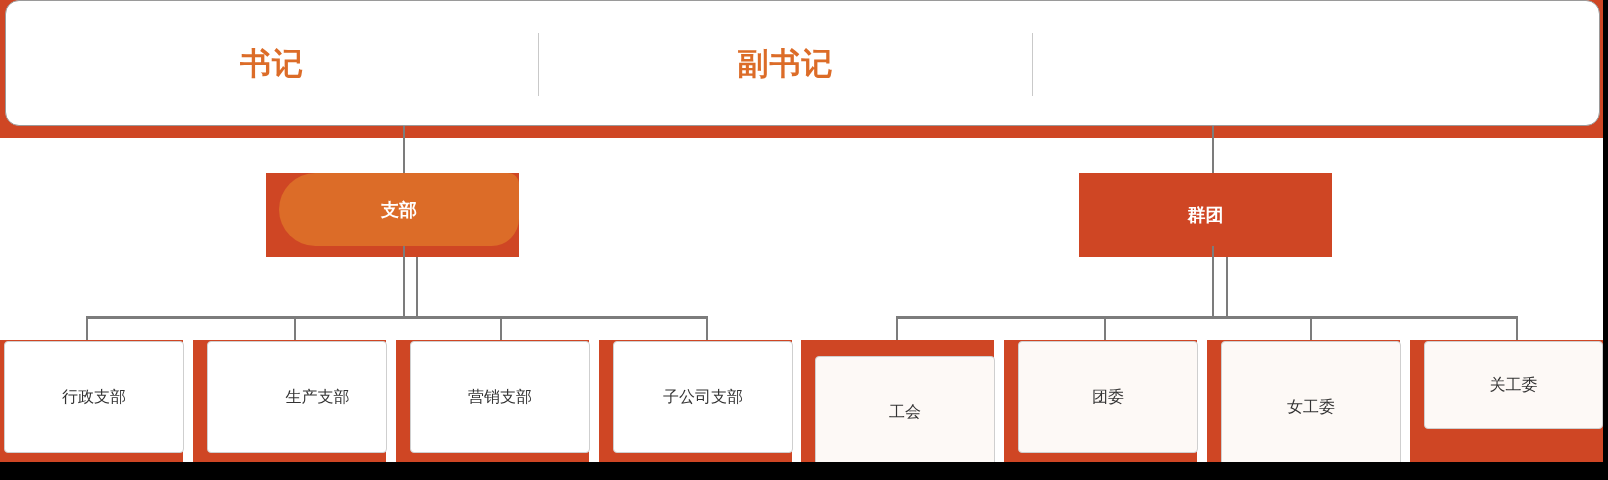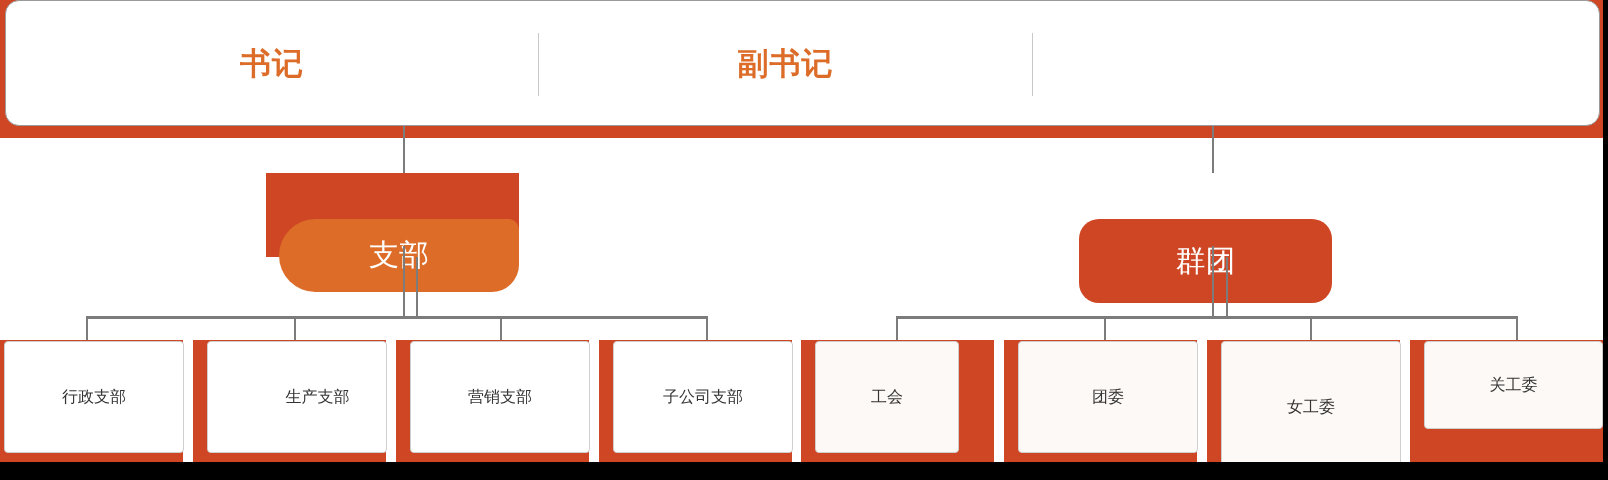--- a/index.html
+++ b/index.html
@@ -24,21 +24,21 @@
     .top-sep { position: absolute; top: 32px; width: 1px; height: 63px; background: #c9c9c9; }
 
     
     .vline { position: absolute; width: 2px; background: #7c7c7c; }
     .hline { position: absolute; height: 3px; background: #7c7c7c; }
 
     
     .mid-back { position: absolute; background: #cf4624; }
     .mid-node {
       position: absolute; display: flex; align-items: center; justify-content: center;
-      color: #fff; font-size: 30px; font-weight: normal; margin-top: 46px;
+      color: #fff; font-size: 18px; font-weight: bold;
     }
     .mid-pill { background: #dc6c28; border-radius: 40px 12px 30px 40px; }
 
     
     .leaf-back { position: absolute; background: #cf4624; }
     .leaf {
       position: absolute; display: flex; align-items: center; justify-content: center;
       border: 1px solid #cfcfcf; border-radius: 4px; box-sizing: border-box;
       color: #333; font-size: 16px;
     }
@@ -55,21 +55,21 @@
   <div class="top-col" style="left:533px;width:493px;">副书记</div>
   <div class="top-sep" style="left:1026px;"></div>
 </div>
 
 <div class="vline" style="left:403px;top:126px;height:47px;"></div>
 <div class="vline" style="left:1212px;top:126px;height:47px;"></div>
 
 <div class="mid-back" style="left:266px;top:173px;width:253px;height:84px;"></div>
 <div class="mid-node mid-pill" style="left:279px;top:173px;width:240px;height:73px;">支部</div>
 
-<div class="mid-node" style="left:1079px;top:173px;width:253px;height:84px;background:#cf4624;border-radius:20px;">群团</div>
+<div class="mid-node" style="left:1079px;top:173px;width:253px;height:84px;background:#cf4624;">群团</div>
 
 <div class="vline" style="left:403px;top:246px;height:70px;"></div>
 <div class="vline" style="left:416px;top:257px;height:59px;"></div>
 <div class="hline" style="left:86px;top:316px;width:622px;"></div>
 <div class="vline" style="left:86px;top:316px;height:24px;"></div>
 <div class="vline" style="left:294px;top:316px;height:24px;"></div>
 <div class="vline" style="left:500px;top:316px;height:24px;"></div>
 <div class="vline" style="left:706px;top:316px;height:24px;"></div>
 
 <div class="vline" style="left:1212px;top:246px;height:70px;"></div>
@@ -86,21 +86,21 @@
 <div class="leaf-back" style="left:193px;top:340px;width:193px;height:122px;"></div>
 <div class="leaf white" style="left:207px;top:341px;width:180px;height:112px;padding-left:41px;">生产支部</div>
 
 <div class="leaf-back" style="left:396px;top:340px;width:193px;height:122px;"></div>
 <div class="leaf white" style="left:410px;top:341px;width:180px;height:112px;">营销支部</div>
 
 <div class="leaf-back" style="left:599px;top:340px;width:193px;height:122px;"></div>
 <div class="leaf white" style="left:613px;top:341px;width:180px;height:112px;">子公司支部</div>
 
 <div class="leaf-back" style="left:801px;top:340px;width:193px;height:122px;"></div>
-<div class="leaf cream" style="left:815px;top:341px;width:144px;height:112px;">工会</div>
+<div class="leaf cream" style="left:815px;top:356px;width:180px;height:112px;">工会</div>
 
 <div class="leaf-back" style="left:1004px;top:340px;width:193px;height:122px;"></div>
 <div class="leaf cream" style="left:1018px;top:341px;width:180px;height:112px;">团委</div>
 
 <div class="leaf-back" style="left:1207px;top:340px;width:193px;height:122px;"></div>
 <div class="leaf cream" style="left:1221px;top:341px;width:180px;height:132px;">女工委</div>
 
 <div class="leaf-back" style="left:1410px;top:340px;width:193px;height:122px;"></div>
 <div class="leaf cream" style="left:1424px;top:341px;width:179px;height:88px;">关工委</div>
 

